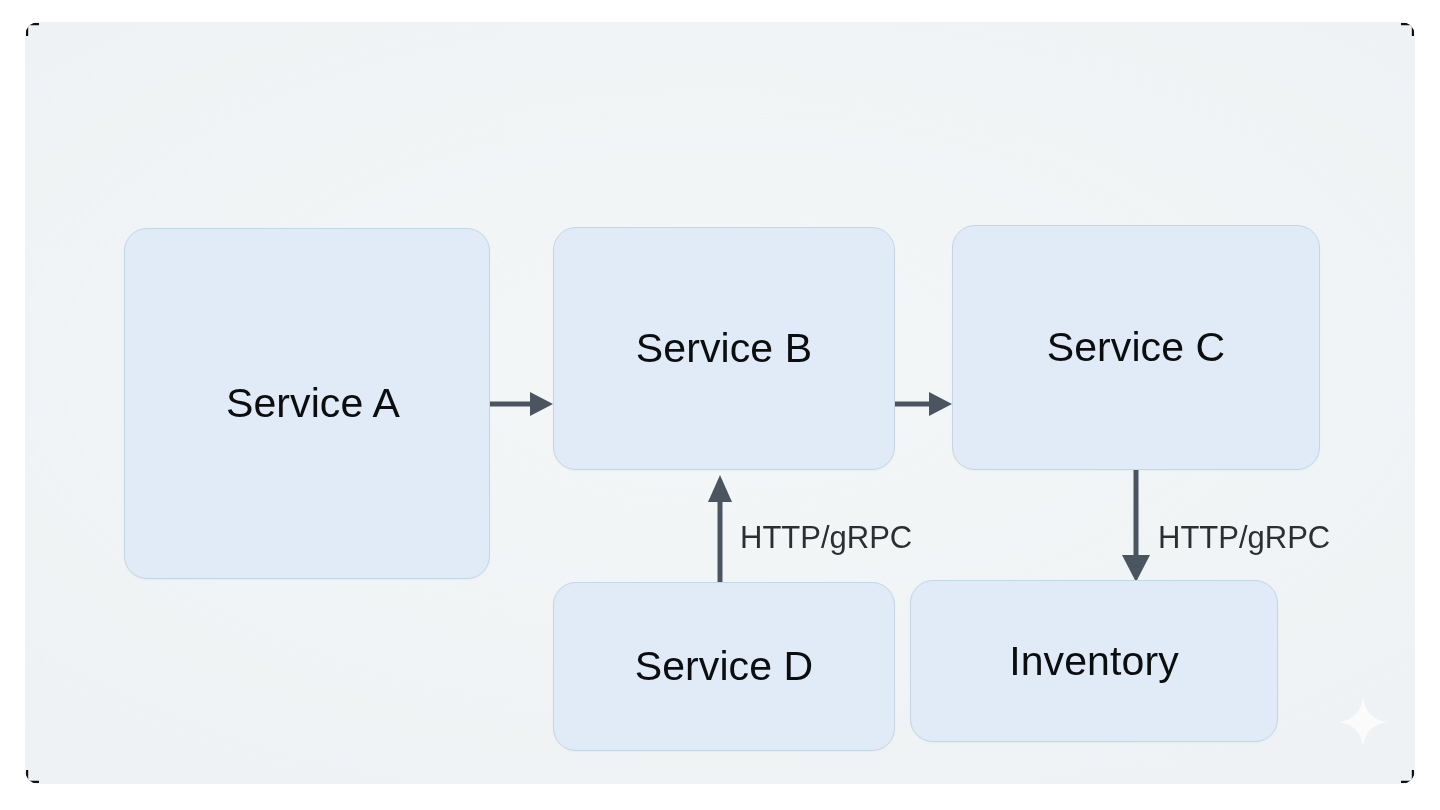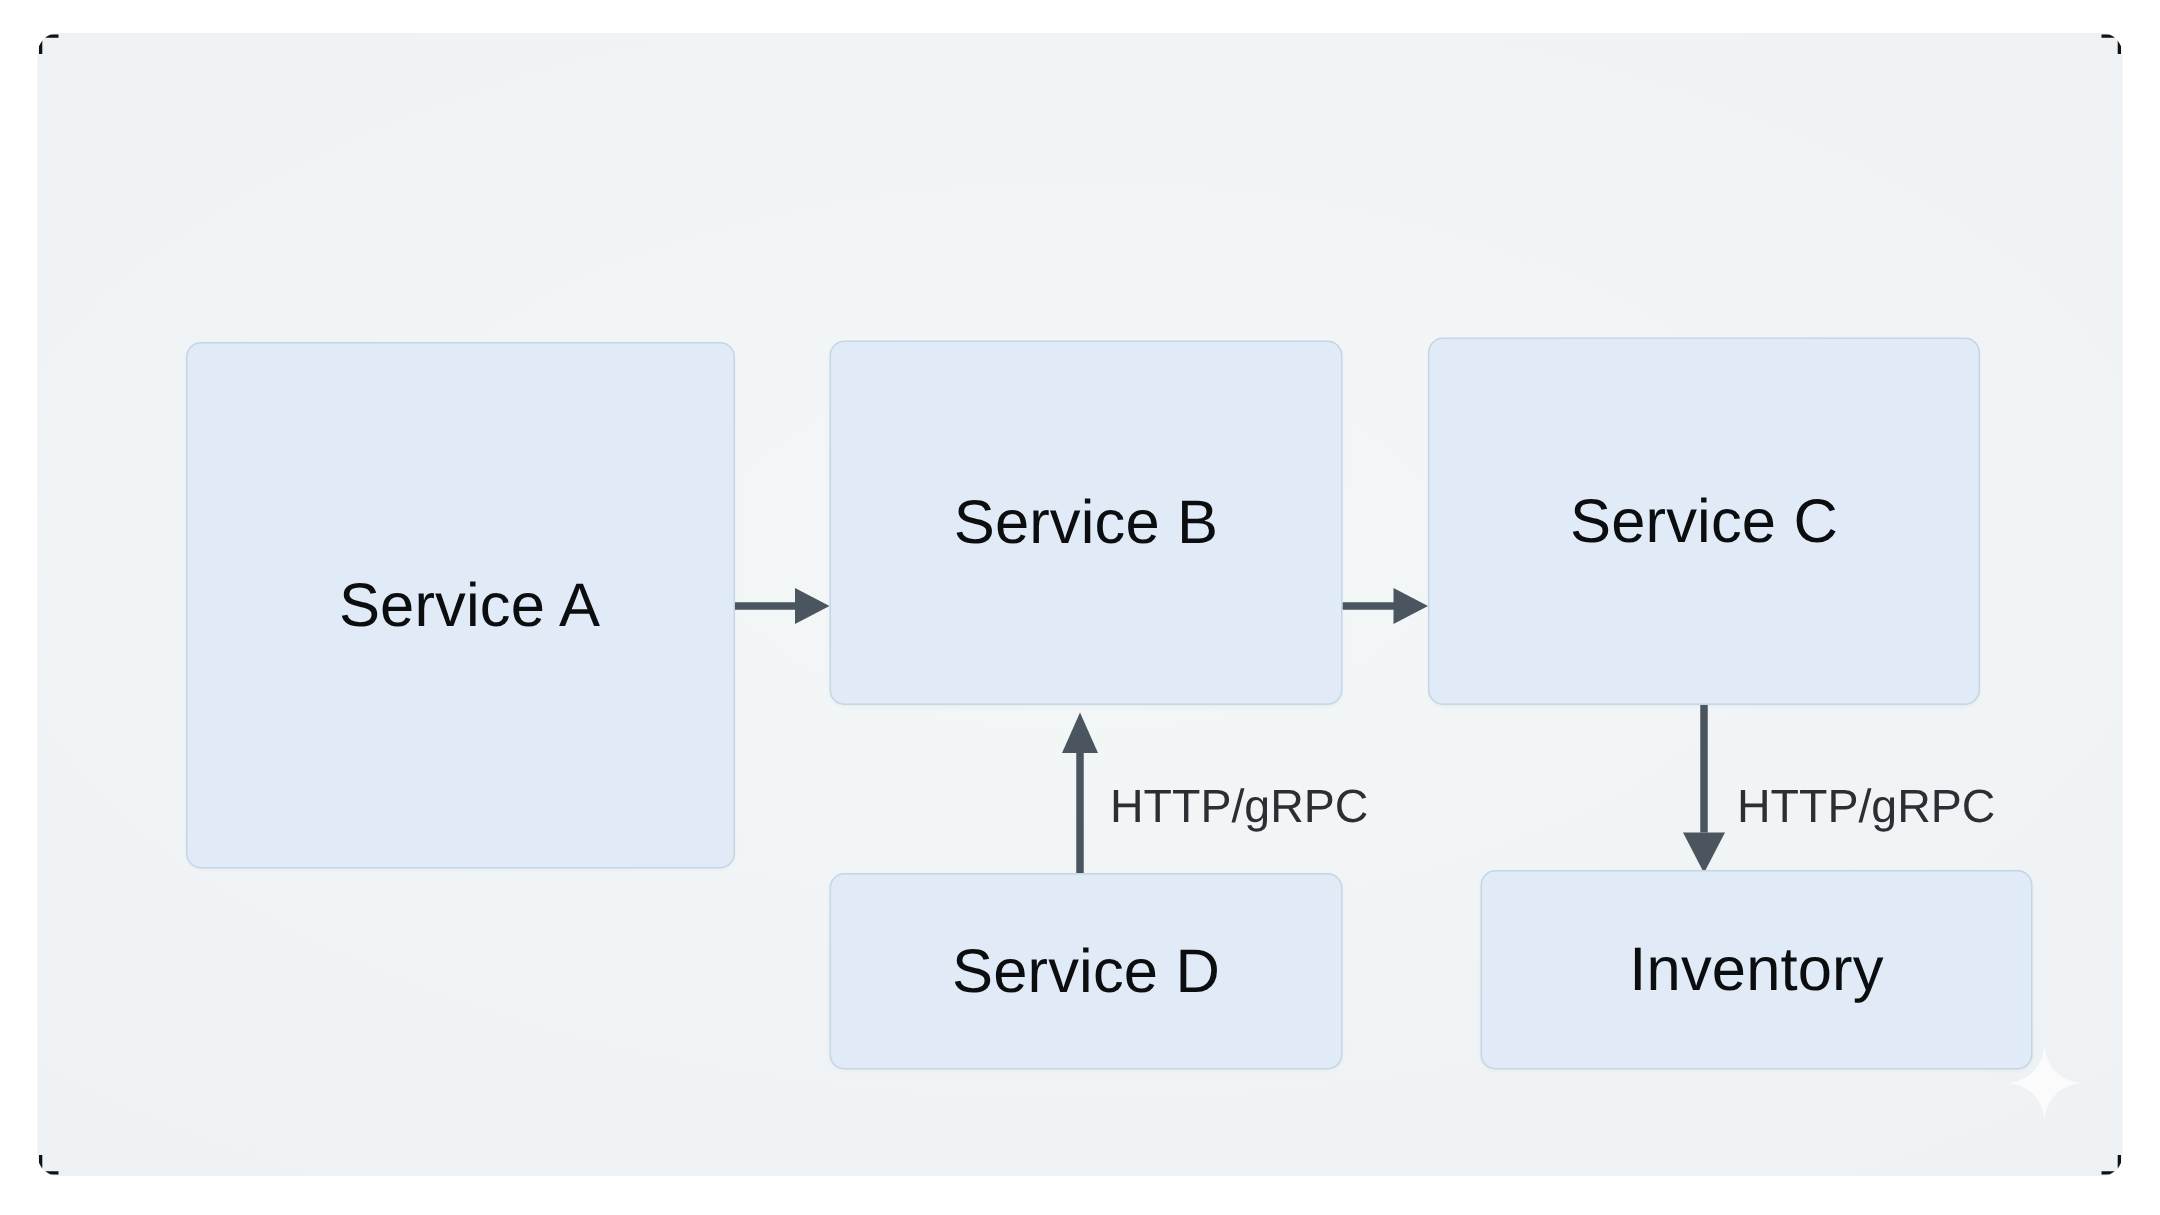--- a/index.html
+++ b/index.html
@@ -50,43 +50,43 @@
     height: 16px;
     pointer-events: none;
   }
   .corner-mark svg { display: block; }
 
   
   .node {
     position: absolute;
     box-sizing: border-box;
     border: 1.5px solid #c3d6e4;
-    border-radius: 10px;
+    border-radius: 23px;
     background: linear-gradient(160deg, #e2edf7 0%, #dfeaf6 45%, #dcе8f5 100%);
     background-color: #e0ebf7;
     display: flex;
     align-items: center;
     justify-content: center;
     box-shadow: 0 1px 2px rgba(90,120,150,0.06);
   }
   .node-label {
     font-family: "Liberation Sans", sans-serif;
     font-size: 41px;
     font-weight: 400;
     color: #0b0d0f;
     letter-spacing: 0.1px;
     line-height: 1;
     white-space: nowrap;
   }
 
   #node-a { left: 99px;  top: 206px; width: 366px; height: 351px; padding-left: 12px; }
   #node-b { left: 528px; top: 205px; width: 342px; height: 243px; }
   #node-c { left: 927px; top: 203px; width: 368px; height: 245px; text-align: right; }
-  #node-d { left: 528px; top: 560px; width: 342px; height: 131px; }
-  #node-i { left: 962px; top: 558px; width: 368px; height: 133px; }
+  #node-d { left: 528px; top: 560px; width: 342px; height: 169px; }
+  #node-i { left: 885px; top: 558px; width: 368px; height: 162px; }
 
   
   #connectors {
     position: absolute;
     left: 0;
     top: 0;
     width: 1390px;
     height: 762px;
     pointer-events: none;
   }

